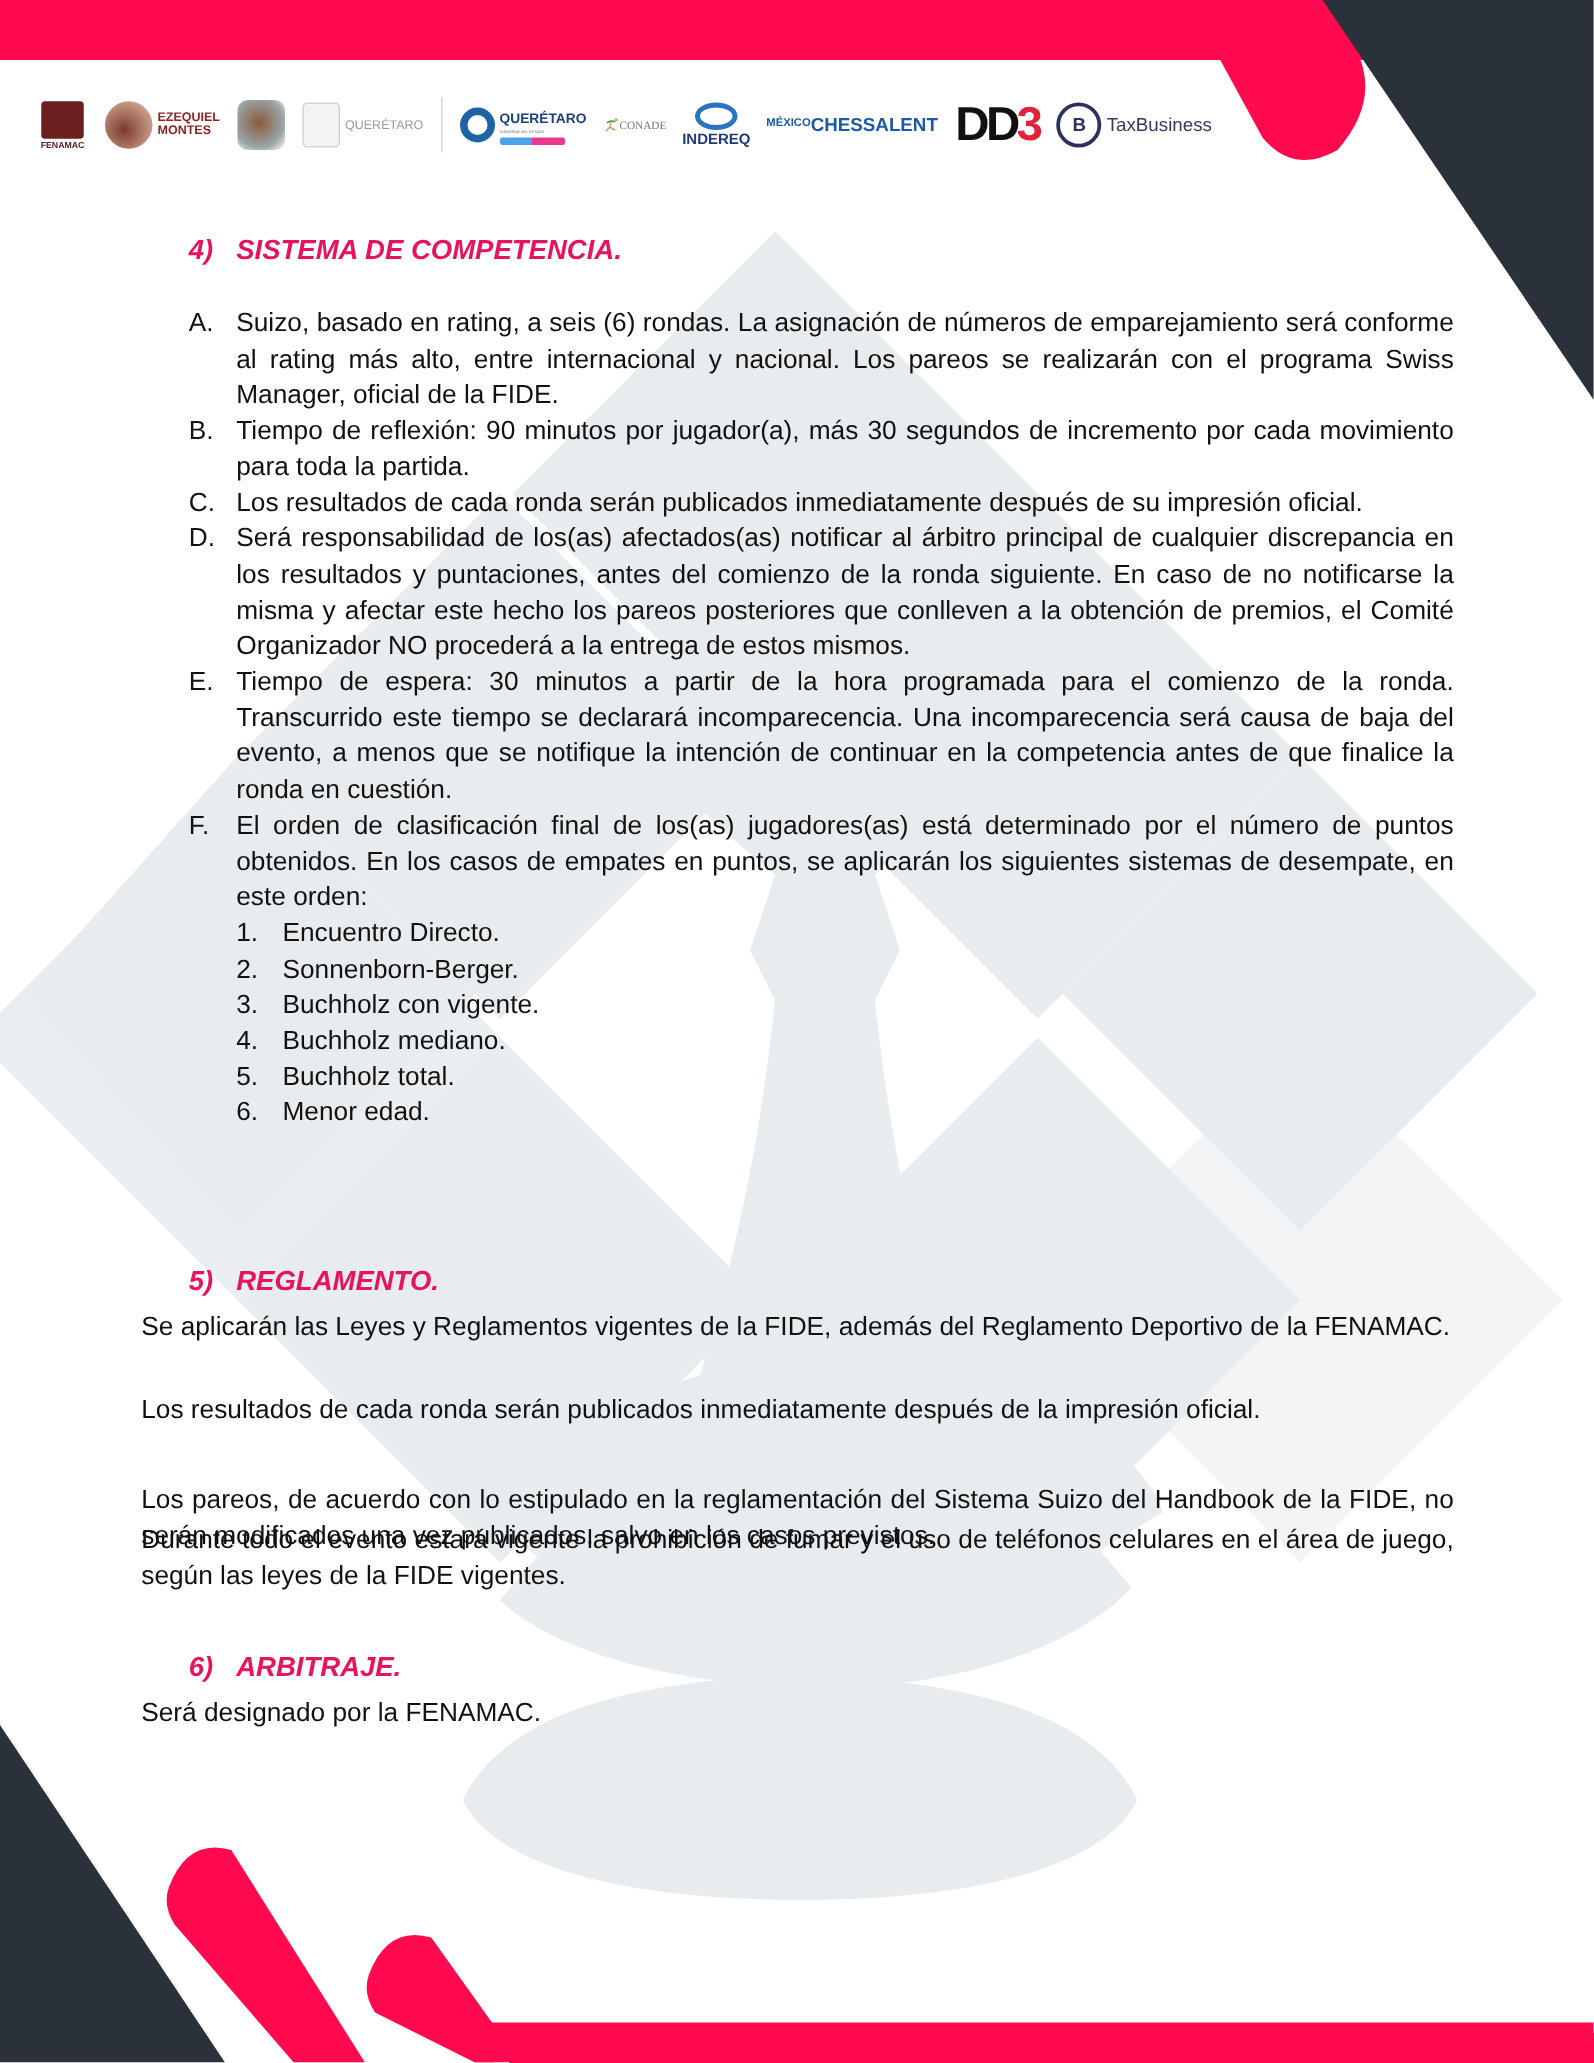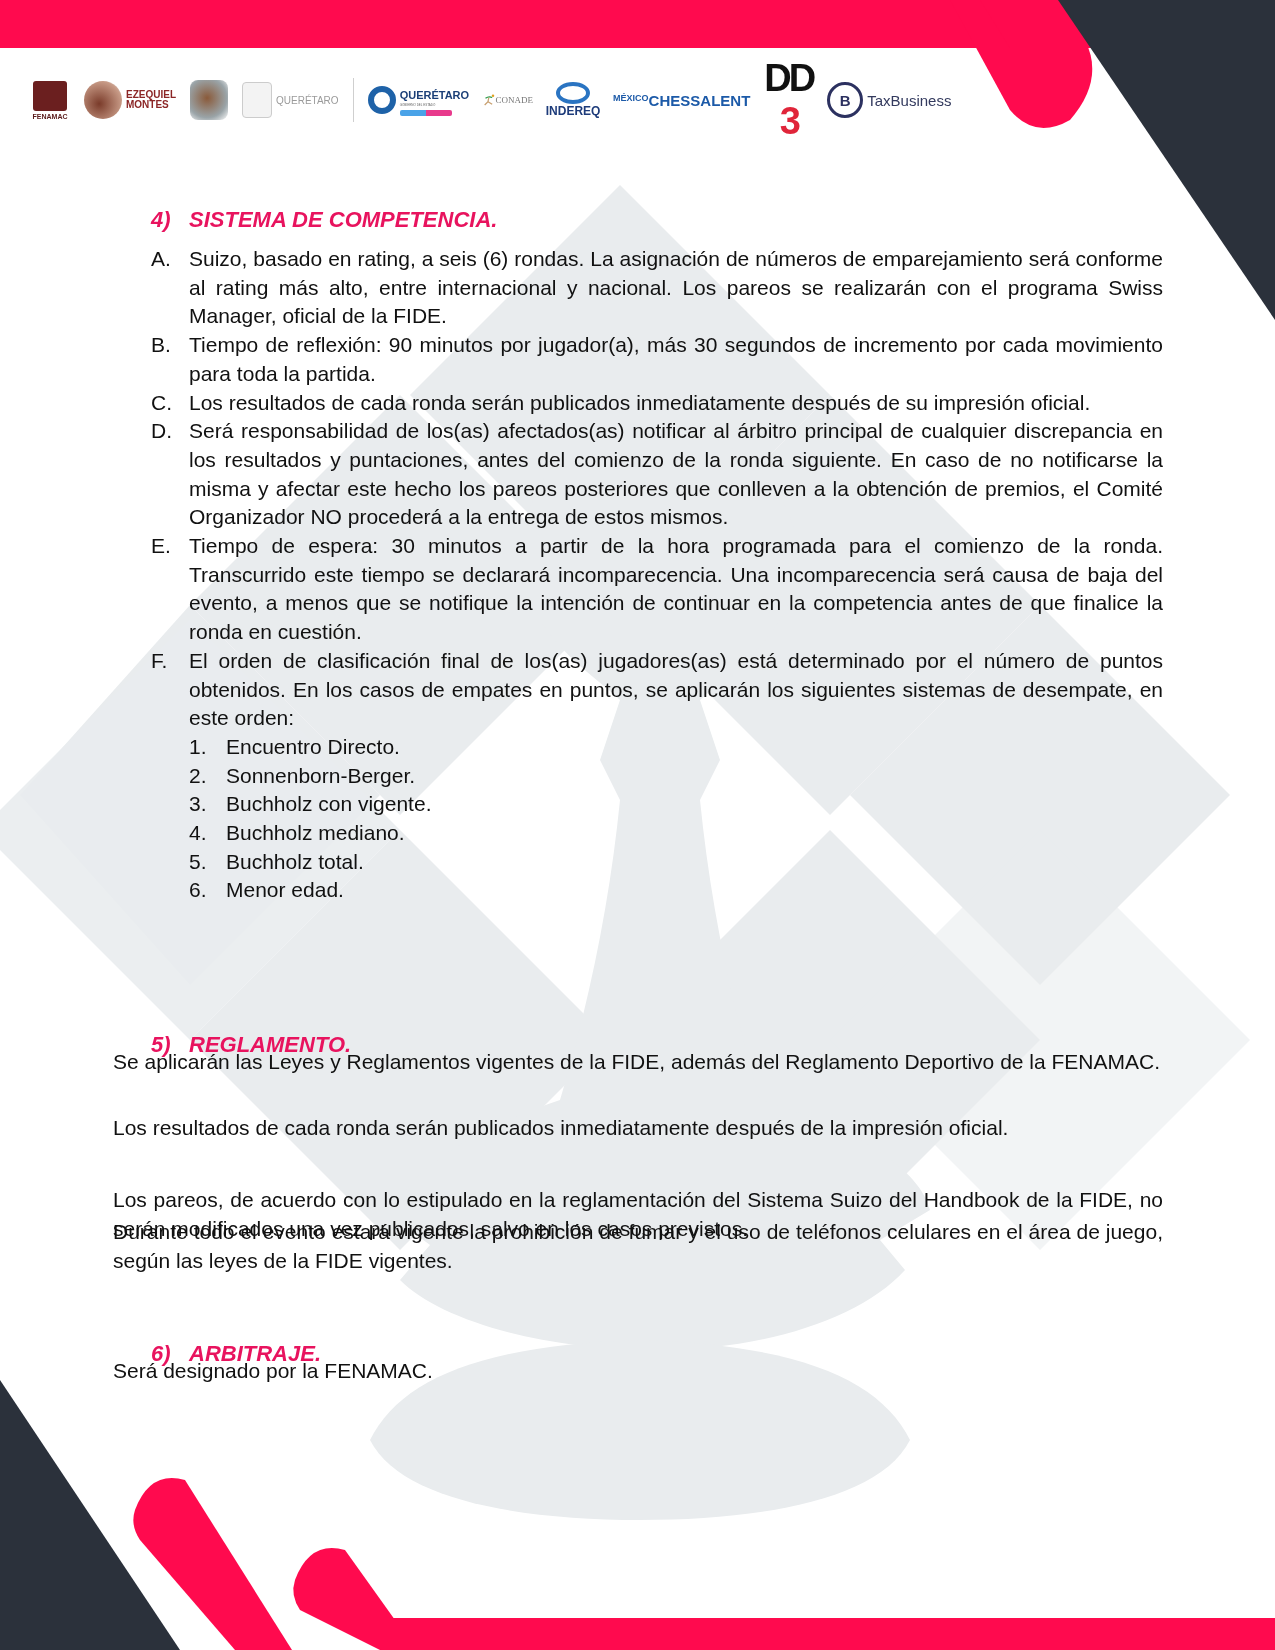--- a/index.html
+++ b/index.html
@@ -22,26 +22,26 @@
   .lg-qro .t{font-size:11px;color:#1b3f77;line-height:11px;}
   .lg-qro .pill{display:block;margin-top:3px;width:52px;height:6px;background:linear-gradient(90deg,#4aa3e8 50%,#e83a8c 50%);border-radius:2px;}
   .lg-qro .sub{font-size:3px;color:#666;font-weight:normal;display:block;}
   .lg-conade{flex-direction:row;font-size:9px;color:#777;font-family:"Liberation Serif",serif;font-weight:normal;width:50px;}
   .lg-conade .fig{width:30px;height:28px;position:relative;}
   .lg-indereq{flex-direction:column;font-size:12px;color:#1d3b7a;width:52px;}
   .lg-indereq .fig{width:34px;height:22px;border:4px solid #2a74c2;border-radius:50%;box-sizing:border-box;}
   .lg-chess{flex-direction:row;align-items:flex-start;color:#1c5aa8;line-height:13px;}
   .lg-chess .s{font-size:9px;line-height:9px;}
   .lg-chess .b{font-size:15px;}
-  .lg-dd3{font-size:38px;letter-spacing:-3px;font-weight:900;flex-direction:column;}
+  .lg-dd3{font-size:38px;letter-spacing:-3px;font-weight:900;}
   .lg-dd3 .k{color:#111;} .lg-dd3 .r{color:#e0253a;}
   .lg-tax{gap:4px;font-size:15px;color:#333a5e;font-weight:normal;}
   .lg-tax .c{width:36px;height:36px;border-radius:50%;border:3px solid #2c3160;box-sizing:border-box;display:flex;align-items:center;justify-content:center;font-size:15px;color:#2c3160;font-weight:bold;}
   .content{position:absolute;left:0;top:0;width:1275px;}
-  .h{position:absolute;left:151px;font-size:22px;font-weight:bold;font-style:italic;color:#E8135E;white-space:nowrap;margin-top:20px;}
+  .h{position:absolute;left:151px;font-size:22px;font-weight:bold;font-style:italic;color:#E8135E;white-space:nowrap;}
   .h .num{display:inline-block;width:38px;}
   .lst{position:absolute;left:151px;width:1012px;font-size:21px;line-height:28.7px;}
   .li{display:flex;}
   .li .mk{width:38px;flex:0 0 38px;}
   .li .tx{flex:1;text-align:justify;text-align-last:left;}
   .subl{margin-left:38px;}
   .subl .li .mk{width:37px;flex:0 0 37px;}
   .par{position:absolute;left:113px;width:1050px;font-size:21px;line-height:28.7px;text-align:justify;text-align-last:left;}
 </style>
 </head>

